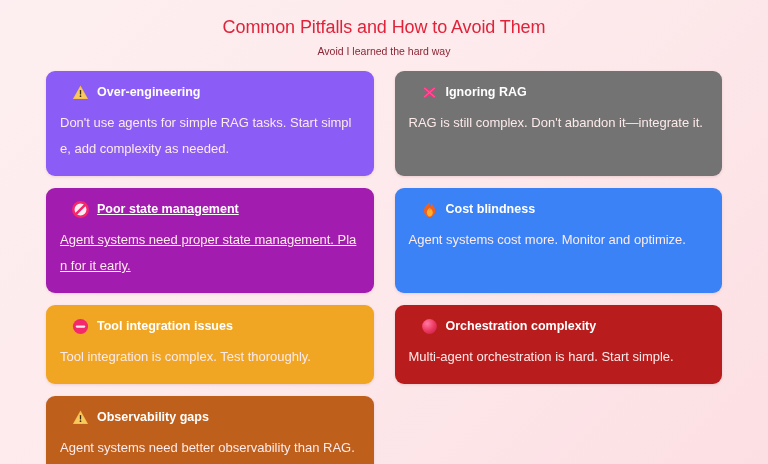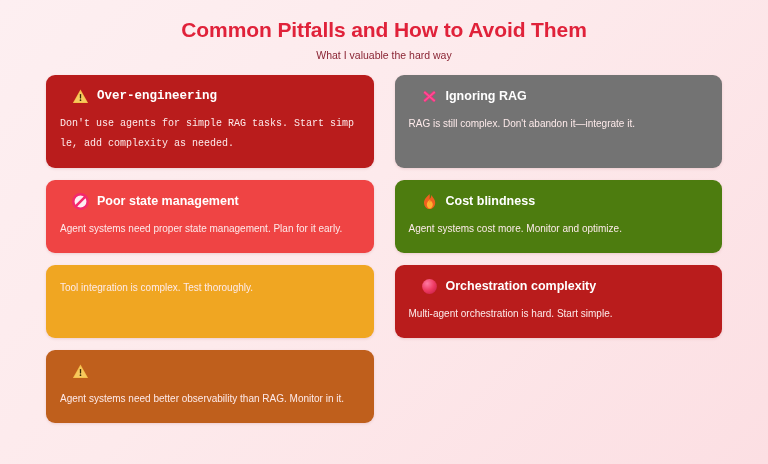--- a/index.html
+++ b/index.html
@@ -23,22 +23,22 @@
     height: 464px;
     padding: 14px 46px 0 46px;
   }
 
   
   .header {
     text-align: center;
     margin-bottom: 14px;
   }
   .slide-title {
-    font-size: 21px;
-    font-weight: bold;
+    font-size: 18px;
+    font-weight: normal;
     color: #e0223a;
     letter-spacing: -0.1px;
     line-height: 1.3;
     padding-top: 2px;
   }
   .slide-subtitle {
     font-size: 10.5px;
     color: #8a2534;
     margin-top: 6px;
     font-weight: normal;
@@ -81,40 +81,40 @@
 
   .card-title {
     font-size: 12.5px;
     font-weight: bold;
     color: #ffffff;
     line-height: 1.1;
     white-space: nowrap;
   }
 
   .card-body {
-    font-size: 10px;
+    font-size: 13px;
     line-height: 2.0;
     color: #fdeaea;
     font-weight: normal;
     word-break: break-all;
   }
 </style>
 </head>
 <body>
 
 <div class="slide">
 
   <div class="header">
     <div class="slide-title" style="color: rgb(224, 34, 58);">Common Pitfalls and How to Avoid Them</div>
-    <div class="slide-subtitle" style="color: rgb(138, 37, 52);">What I valuable the hard way</div>
+    <div class="slide-subtitle" style="color: rgb(138, 37, 52);">Avoid I learned the hard way</div>
   </div>
 
   <div class="grid">
 
-    <div class="card" style="background: #b91c1c; font-family: Liberation Mono, monospace;">
+    <div class="card" style="background: #8b5cf6;">
       <div class="card-head">
         <span class="card-icon">
           <svg width="17" height="17" viewBox="0 0 17 17">
             <path d="M8.5 1.6 L16.1 15 L0.9 15 Z" fill="#f5bc46"></path>
             <path d="M8.5 3.0 L14.9 14.3 L2.1 14.3 Z" fill="#f7c95e"></path>
             <rect x="7.85" y="6.0" width="1.3" height="4.6" rx="0.6" fill="#3a2a08"></rect>
             <circle cx="8.5" cy="12.2" r="0.85" fill="#3a2a08"></circle>
           </svg>
         </span>
         <span class="card-title">Over-engineering</span>
@@ -134,49 +134,59 @@
               <line x1="3.2" y1="3.8" x2="13.8" y2="13.2"></line>
               <line x1="13.8" y1="3.8" x2="3.2" y2="13.2"></line>
             </g>
           </svg>
         </span>
         <span class="card-title">Ignoring RAG</span>
       </div>
       <div class="card-body">RAG is still complex. Don't abandon it—integrate it.</div>
     </div>
 
-    <div class="card" style="background: #ef4444;">
+    <div class="card" style="background: #a21caf; text-decoration: underline;">
       <div class="card-head">
         <span class="card-icon">
           <svg width="17" height="17" viewBox="0 0 17 17">
             <circle cx="8.5" cy="8.5" r="7.5" fill="#fdeef3"></circle>
             <circle cx="8.5" cy="8.5" r="7.2" fill="none" stroke="#f4286d" stroke-width="2.5"></circle>
             <line x1="3.6" y1="13.4" x2="13.4" y2="3.6" stroke="#f4286d" stroke-width="2.5"></line>
           </svg>
         </span>
         <span class="card-title">Poor state management</span>
       </div>
       <div class="card-body">Agent systems need proper state management. Plan for it early.</div>
     </div>
 
 
-    <div class="card" style="background: #4d7c0f;">
+    <div class="card" style="background: #3b82f6;">
       <div class="card-head">
         <span class="card-icon">
           <svg width="17" height="17" viewBox="0 0 17 17">
             <path d="M8.6 0.9 C6.0 3.6 3.0 5.8 3.0 9.7 C3.0 13.3 5.6 16.1 8.6 16.1 C11.6 16.1 14.2 13.3 14.2 9.7 C14.2 6.6 12.0 4.7 10.4 2.0 C10.2 4.3 9.3 5.4 8.6 6.1 C8.9 4.3 8.9 2.4 8.6 0.9 Z" fill="#f0601f"></path>
             <path d="M8.7 6.6 C7.3 8.2 5.8 9.4 5.8 11.6 C5.8 13.8 7.2 15.6 8.8 15.6 C10.4 15.6 11.8 13.8 11.8 11.6 C11.8 9.8 10.6 8.6 9.6 7.0 C9.5 8.6 9.0 9.3 8.7 9.7 Z" fill="#ffb02e"></path>
           </svg>
         </span>
         <span class="card-title">Cost blindness</span>
       </div>
       <div class="card-body">Agent systems cost more. Monitor and optimize.</div>
     </div>
 
     <div class="card" style="background: rgb(240, 166, 34);">
+      <div class="card-head">
+        <span class="card-icon">
+          <svg width="17" height="17" viewBox="0 0 17 17">
+            <circle cx="8.5" cy="8.5" r="7.6" fill="#f4286d"></circle>
+            <circle cx="8.5" cy="8.5" r="6.4" fill="#f4286d"></circle>
+            <rect x="3.7" y="7.4" width="9.6" height="2.3" rx="1.1" fill="#fde8ef"></rect>
+          </svg>
+        </span>
+        <span class="card-title">Tool integration issues</span>
+      </div>
       <div class="card-body">Tool integration is complex. Test thoroughly.</div>
     </div>
 
     <div class="card" style="background: #b91c1c;">
       <div class="card-head">
         <span class="card-icon">
           <svg width="17" height="17" viewBox="0 0 17 17">
             <defs>
               <radialGradient id="rcg" cx="0.35" cy="0.3" r="0.85">
                 <stop offset="0%" stop-color="#ff7aa2"></stop>
@@ -195,18 +205,19 @@
     <div class="card" style="background: rgb(191, 95, 28);">
       <div class="card-head">
         <span class="card-icon">
           <svg width="17" height="17" viewBox="0 0 17 17">
             <path d="M8.5 1.6 L16.1 15 L0.9 15 Z" fill="#f5bc46"></path>
             <path d="M8.5 3.0 L14.9 14.3 L2.1 14.3 Z" fill="#f7c95e"></path>
             <rect x="7.85" y="6.0" width="1.3" height="4.6" rx="0.6" fill="#3a2a08"></rect>
             <circle cx="8.5" cy="12.2" r="0.85" fill="#3a2a08"></circle>
           </svg>
         </span>
+        <span class="card-title">Observability gaps</span>
       </div>
       <div class="card-body">Agent systems need better observability than RAG. Monitor in it.</div>
     </div>
 
   </div>
 </div>
 
 </body></html>

